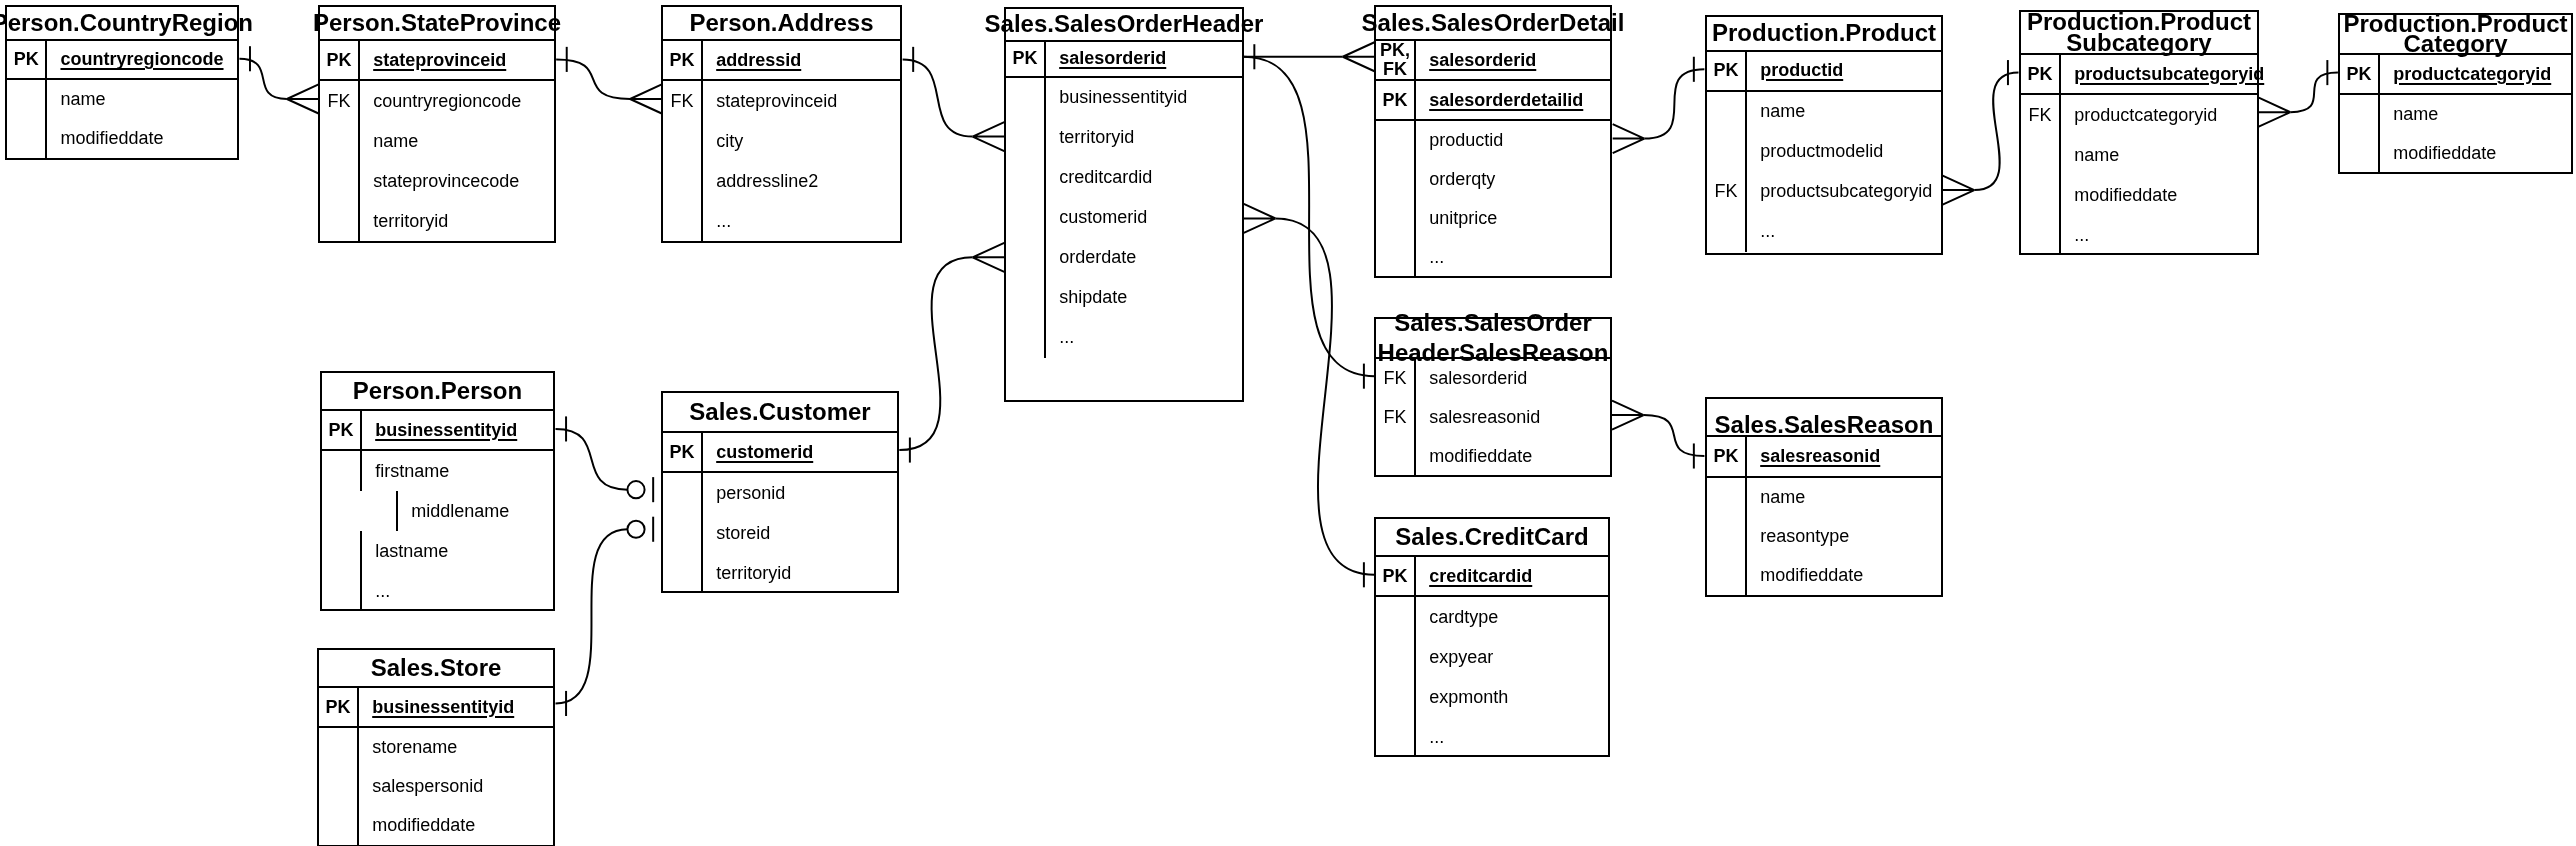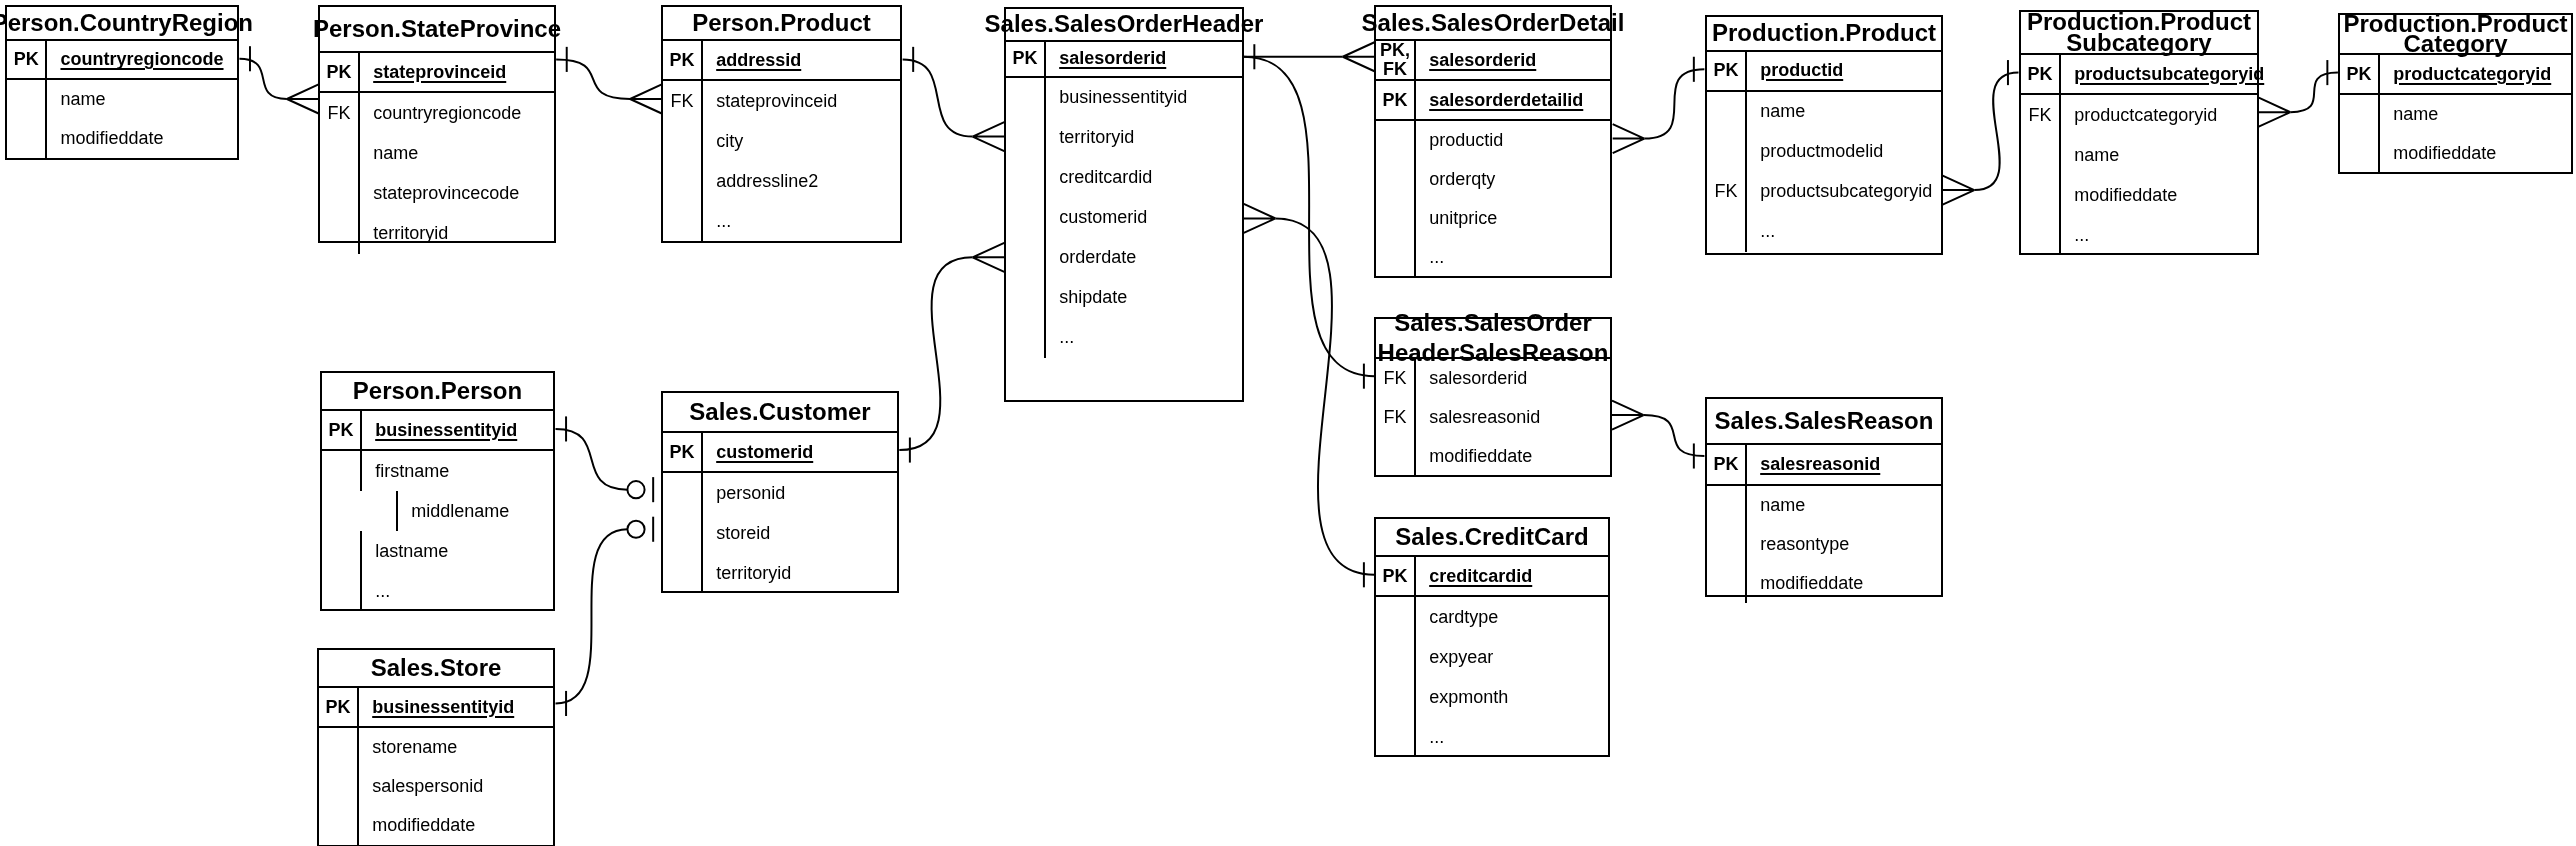--- a/index.html
+++ b/index.html
@@ -78,21 +78,21 @@
       <div class="trow" style="height: 39px;">
         <div class="kcell"></div>
         <div class="fcell">name</div>
       </div>
       <div class="trow" style="height: 39px;">
         <div class="kcell"></div>
         <div class="fcell">modifieddate</div>
       </div>
     </div>
     <div class="tbl" style="left: 318px; top: 5.3px; width: 238px; height: 238px;">
-      <div class="tbl-title" style="height: 46px;">
+      <div class="tbl-title" style="height: 34px;">
         <span>Person.StateProvince</span>
       </div>
       <div class="trow sep" style="height: 40px;">
         <div class="kcell kb">PK</div>
         <div class="fcell pk">stateprovinceid</div>
       </div>
       <div class="trow" style="height: 40px;">
         <div class="kcell">FK</div>
         <div class="fcell">countryregioncode</div>
       </div>
@@ -104,21 +104,21 @@
         <div class="kcell"></div>
         <div class="fcell">stateprovincecode</div>
       </div>
       <div class="trow" style="height: 41px;">
         <div class="kcell"></div>
         <div class="fcell">territoryid</div>
       </div>
     </div>
     <div class="tbl" style="left: 661px; top: 5.3px; width: 241px; height: 238px;">
       <div class="tbl-title" style="height: 34px;">
-        <span>Person.Product</span>
+        <span>Person.Address</span>
       </div>
       <div class="trow sep" style="height: 40px;">
         <div class="kcell kb">PK</div>
         <div class="fcell pk">addressid</div>
       </div>
       <div class="trow" style="height: 40px;">
         <div class="kcell">FK</div>
         <div class="fcell">stateprovinceid</div>
       </div>
       <div class="trow" style="height: 40px;">
@@ -374,21 +374,21 @@
       <div class="trow" style="height: 40px;">
         <div class="kcell"></div>
         <div class="fcell">expmonth</div>
       </div>
       <div class="trow" style="height: 40px;">
         <div class="kcell"></div>
         <div class="fcell">...</div>
       </div>
     </div>
     <div class="tbl" style="left: 1705px; top: 397px; width: 238px; height: 200px;">
-      <div class="tbl-title" style="height: 46px;">
+      <div class="tbl-title" style="height: 38px; justify-content: flex-end;">
         <span>Sales.SalesReason</span>
       </div>
       <div class="trow sep" style="height: 41px;">
         <div class="kcell kb">PK</div>
         <div class="fcell pk">salesreasonid</div>
       </div>
       <div class="trow" style="height: 39px;">
         <div class="kcell"></div>
         <div class="fcell">name</div>
       </div>

